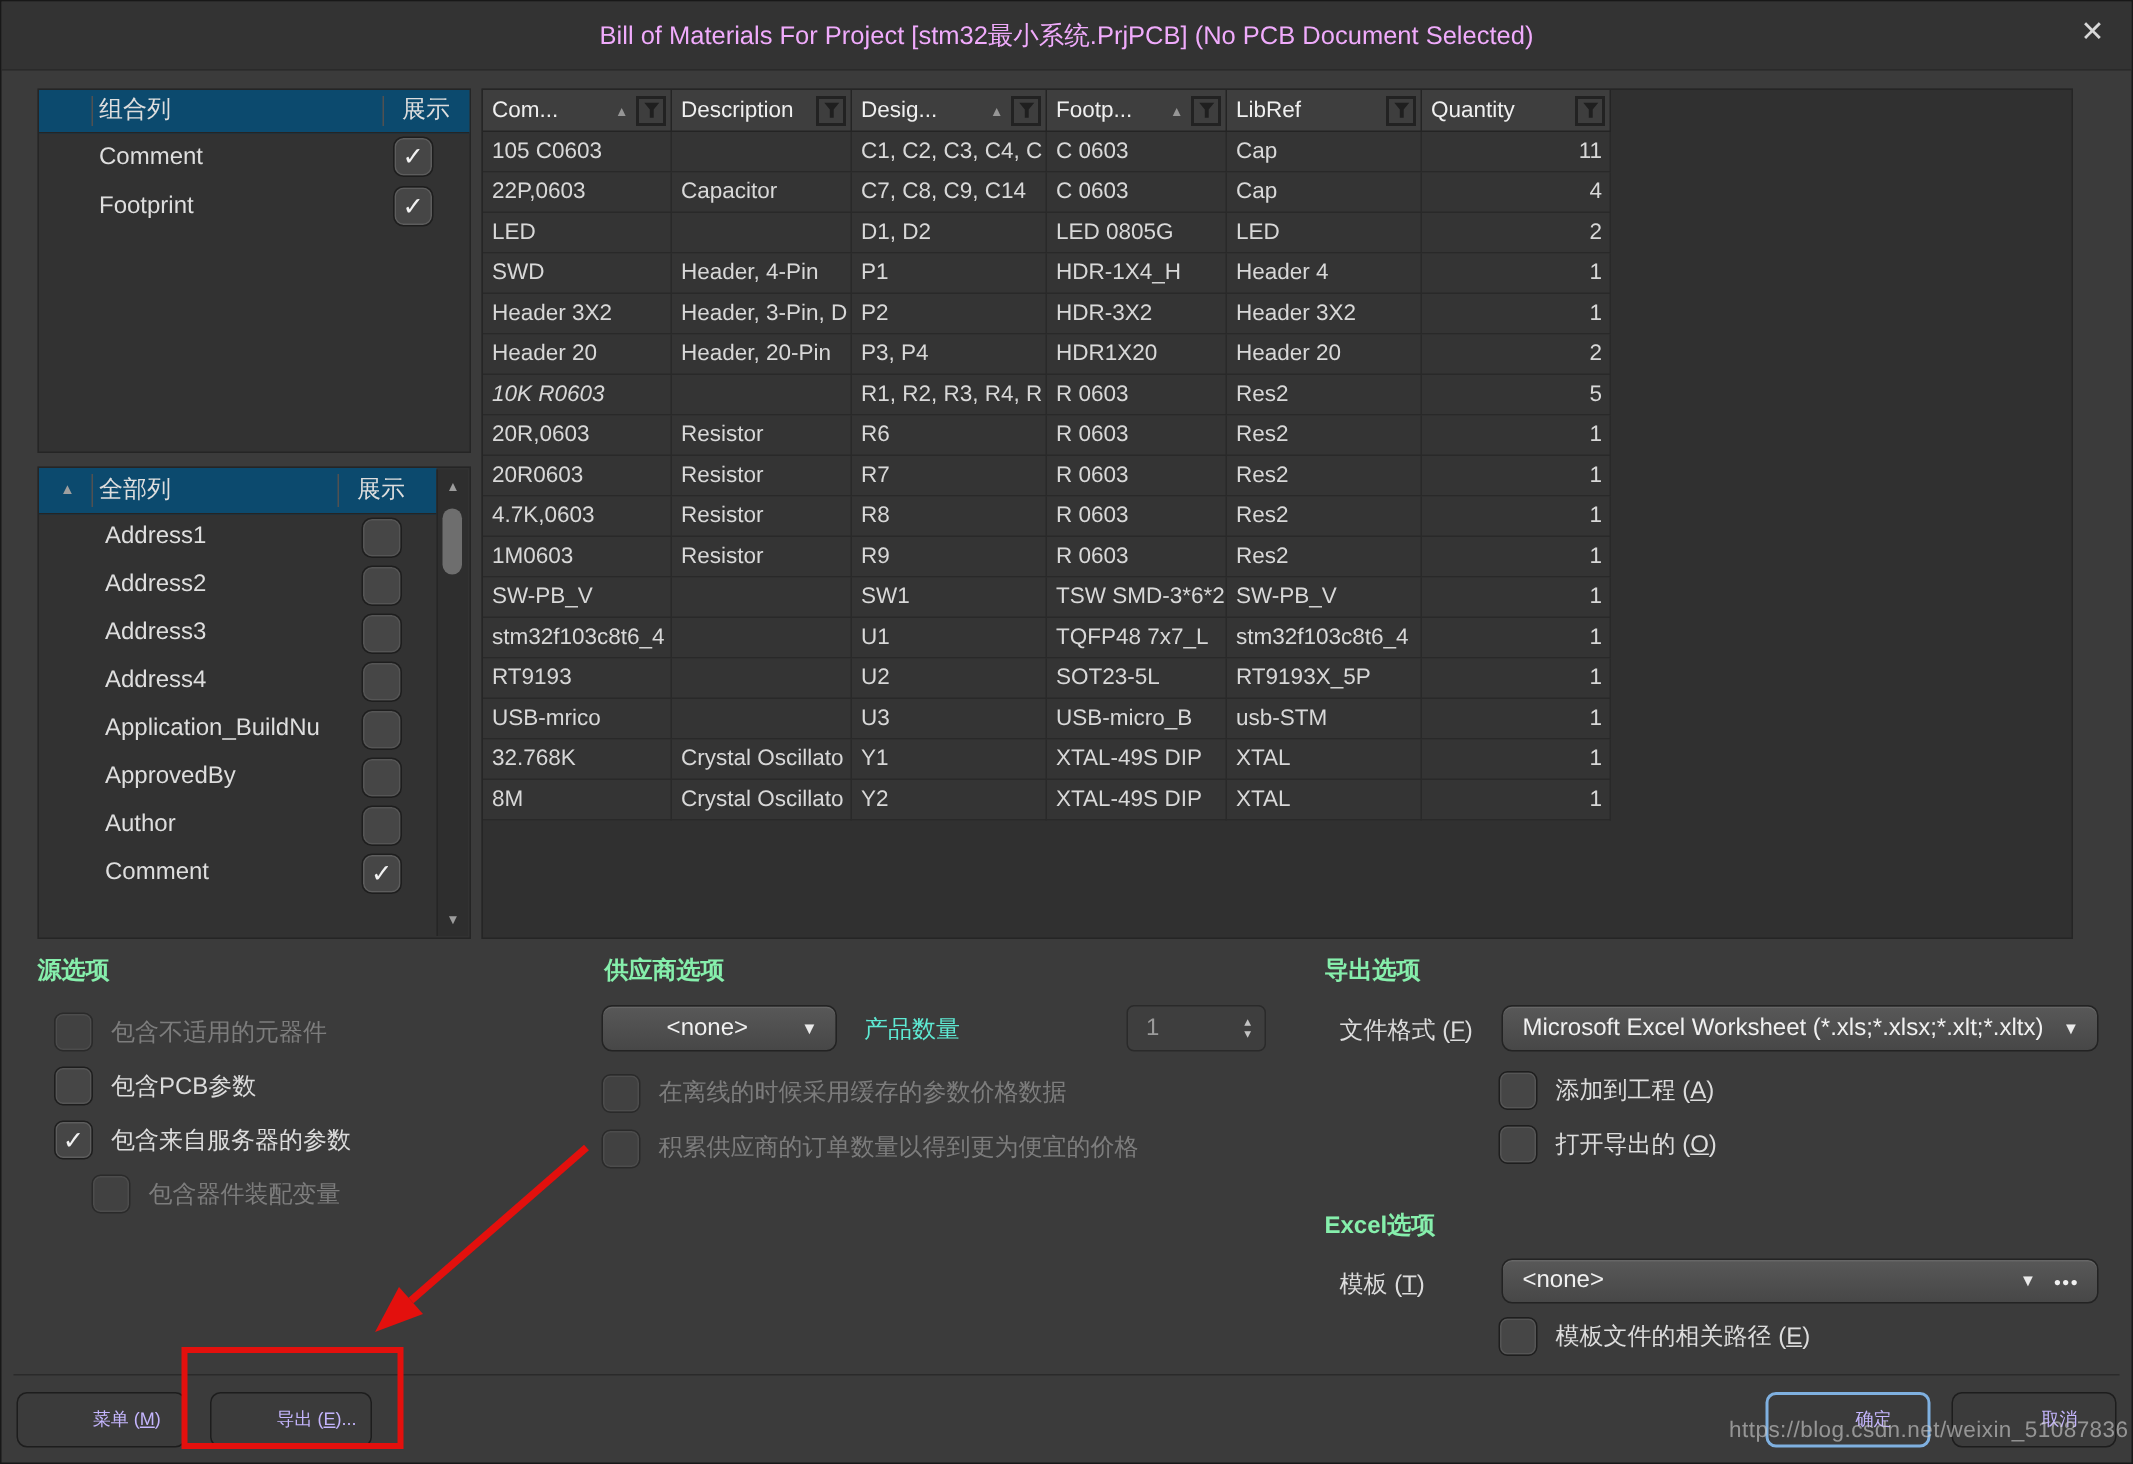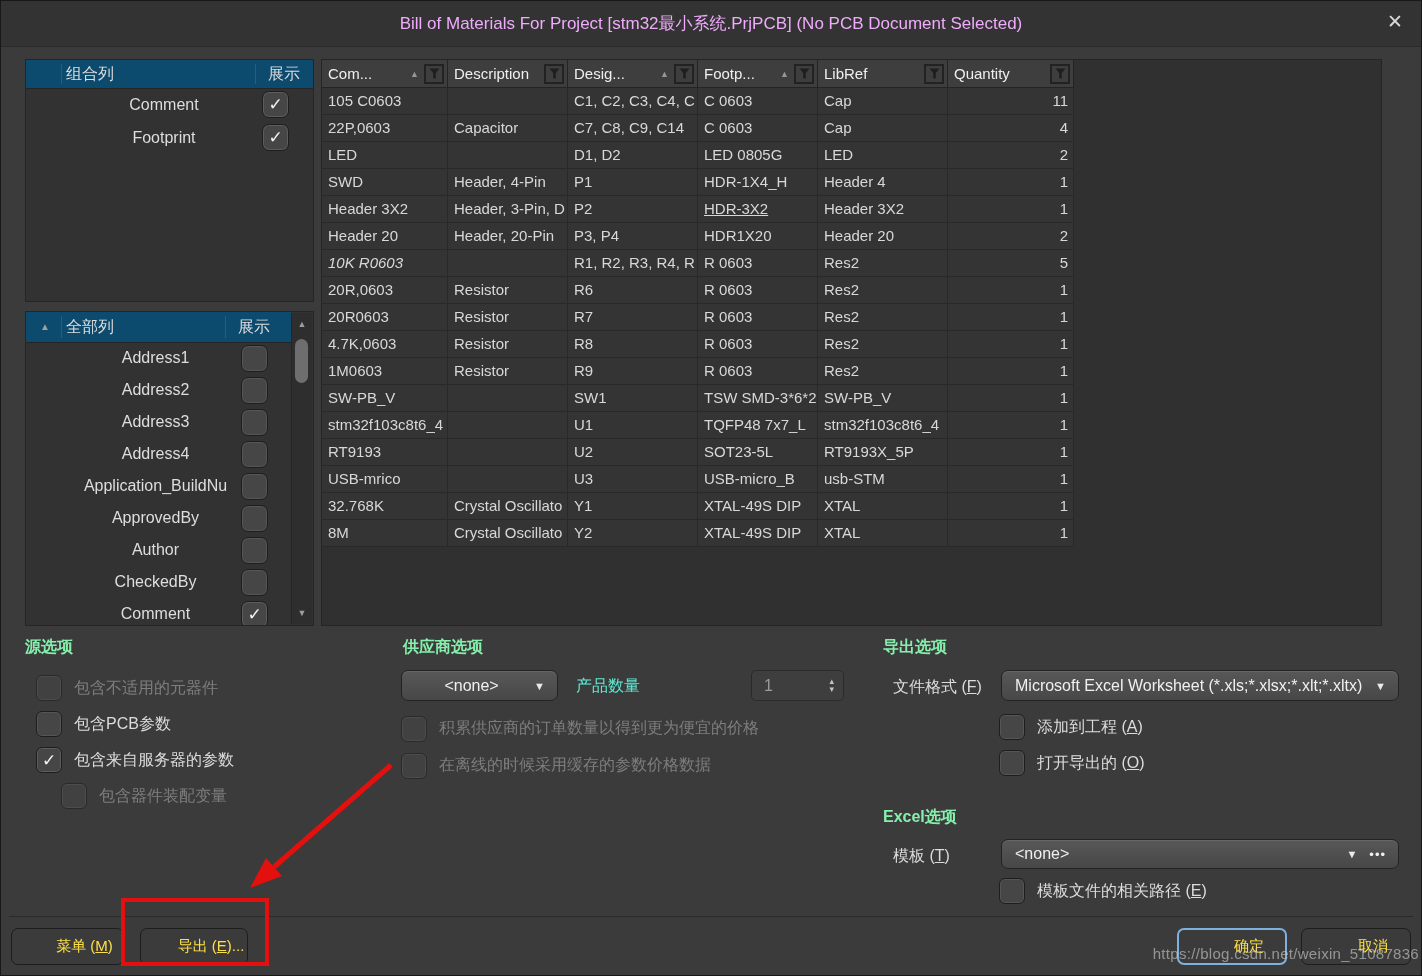--- a/index.html
+++ b/index.html
@@ -22,21 +22,21 @@
   .ph-name{position:absolute;left:40px;top:0;}
   .ph-name::before{content:"";position:absolute;left:-5px;top:4px;bottom:4px;width:1px;background:#515151;}
   .ph-show{position:absolute;top:0;}
   .top-panel .ph-show{right:13px;}
   .bottom-panel .ph-show{right:21px;}
   .ph-show::before{content:"";position:absolute;left:-13px;top:4px;bottom:4px;width:1px;background:#515151;}
   .hdr-sort{position:absolute;left:14px;top:0;font-size:10px;color:#9f9f9f;}
   .panel-body{position:absolute;left:0;right:0;bottom:0;overflow:hidden;}
   .top-panel .panel-body{top:28px;}
   .bottom-panel .panel-body{top:30px;right:22px;}
-  .list-row{display:flex;align-items:center;font-size:16px;color:#dedede;text-align:center;}
+  .list-row{display:flex;align-items:center;font-size:16px;color:#dedede;}
   .top-panel .list-row{height:33px;padding:0 24px 0 40px;}
   .bottom-panel .list-row{height:32px;padding:0 23px 0 44px;}
   .list-label{flex:1;white-space:nowrap;overflow:hidden;}
   
   .cb{position:relative;width:27px;height:27px;border-radius:7px;background:#464646;
       border:1px solid #1e1e1e;box-sizing:border-box;box-shadow:inset 0 0 0 1px #555;flex:none;
       display:flex;align-items:center;justify-content:center;}
   .cb .check{font-size:17px;color:#f2f2f2;font-weight:bold;line-height:1;}
   .cb.small{width:26px;height:26px;border-radius:6px;}
   .opt-row.disabled .cb{background:#414141;box-shadow:inset 0 0 0 1px #4c4c4c;border-color:#2a2a2a;}
@@ -95,21 +95,21 @@
   .dd-arrow{font-size:11px;color:#eaeaea;padding:0 12px 0 6px;flex:none;}
   .dd-ellipsis{font-size:13px;color:#f0f0f0;letter-spacing:1px;padding-right:12px;flex:none;}
   .spinner{position:absolute;left:750px;top:669px;width:93px;height:31px;border:1px solid #2a2a2a;border-radius:5px;
       background:#3e3e3e;box-sizing:border-box;display:flex;align-items:center;}
   .spin-val{flex:1;padding-left:12px;font-size:16px;color:#9b9b9b;}
   .spin-arrows{display:flex;flex-direction:column;line-height:7px;padding-right:9px;}
   .spin-arrows span{font-size:9px;color:#c3c3c3;height:8px;}
   
   .footer-sep{position:absolute;left:8px;right:8px;top:915px;height:1px;background:#2a2a2a;}
   .btn{position:absolute;height:37px;border:1px solid #1d1d1d;border-radius:7px;background:#3b3b3b;
-      display:flex;align-items:center;justify-content:center;font-size:15px;color:#fde047;box-sizing:border-box;white-space:nowrap;padding-left:34px;}
+      display:flex;align-items:center;justify-content:center;font-size:12px;color:#c4b5fd;box-sizing:border-box;white-space:nowrap;padding-left:34px;}
   .menu-btn{left:10px;top:927px;width:113px;}
   .export-btn{left:139px;top:927px;width:108px;}
   .ok-btn{left:1176px;top:927px;width:110px;border:2px solid #7fb0e0;}
   .cancel-btn{left:1300px;top:927px;width:110px;}
   
   .red-rect{position:absolute;left:120px;top:897px;width:148px;height:68px;border:4px solid #e3100d;box-sizing:border-box;z-index:40;}
   .arrow-svg{position:absolute;left:0;top:0;z-index:40;pointer-events:none;}
   .watermark{position:absolute;right:2px;top:944px;font-size:15px;color:rgba(205,205,205,0.62);letter-spacing:0.3px;z-index:50;white-space:nowrap;}
 </style>
 </head>
@@ -172,24 +172,20 @@
         </div>
         <div class="list-row">
           <span class="list-label">ApprovedBy</span>
           <span class="cb"></span>
         </div>
         <div class="list-row">
           <span class="list-label">Author</span>
           <span class="cb"></span>
         </div>
         <div class="list-row">
-          <span class="list-label">CheckedBy</span>
-          <span class="cb"></span>
-        </div>
-        <div class="list-row">
           <span class="list-label">Comment</span>
           <span class="cb" style="box-shadow: rgb(93, 93, 93) 0px 0px 0px 1px inset;">
             <span class="check">✓</span>
           </span>
         </div>
       </div>
     <div class="scrollbar">
       <span class="sb-arrow up">▲</span>
       <span class="sb-thumb"></span>
       <span class="sb-arrow down">▼</span>
@@ -280,21 +276,21 @@
           <div class="td" style="width: 120px;">Header, 4-Pin</div>
           <div class="td" style="width: 130px;">P1</div>
           <div class="td" style="width: 120px;">HDR-1X4_H</div>
           <div class="td" style="width: 130px;">Header 4</div>
           <div class="td num" style="width: 126px;">1</div>
         </div>
         <div class="tr">
           <div class="td" style="width: 126px;">Header 3X2</div>
           <div class="td" style="width: 120px;">Header, 3-Pin, D</div>
           <div class="td" style="width: 130px;">P2</div>
-          <div class="td" style="width: 120px; text-decoration: underline;">HDR-3X2</div>
+          <div class="td" style="width: 120px;">HDR-3X2</div>
           <div class="td" style="width: 130px;">Header 3X2</div>
           <div class="td num" style="width: 126px;">1</div>
         </div>
         <div class="tr">
           <div class="td" style="width: 126px;">Header 20</div>
           <div class="td" style="width: 120px;">Header, 20-Pin</div>
           <div class="td" style="width: 130px;">P3, P4</div>
           <div class="td" style="width: 120px;">HDR1X20</div>
           <div class="td" style="width: 130px;">Header 20</div>
           <div class="td num" style="width: 126px;">2</div>
@@ -421,25 +417,25 @@
   <div class="spinner">
     <span class="spin-val">1</span>
     <span class="spin-arrows">
         <span>▴</span>
         <span>▾</span>
       </span>
   </div>
   <div class="opt-list supplier-opts">
       <div class="opt-row disabled">
         <span class="cb small"></span>
+        <span class="opt-label">在离线的时候采用缓存的参数价格数据</span>
+      </div>
+      <div class="opt-row disabled">
+        <span class="cb small"></span>
         <span class="opt-label">积累供应商的订单数量以得到更为便宜的价格</span>
-      </div>
-      <div class="opt-row disabled">
-        <span class="cb small"></span>
-        <span class="opt-label">在离线的时候采用缓存的参数价格数据</span>
       </div>
     </div>
 
   <div class="section-title export-title">导出选项</div>
   <span class="label akey format-label">文件格式 (<u>F</u>)</span>
   <div class="dropdown export-dd">
     <span class="dd-text">Microsoft Excel Worksheet (*.xls;*.xlsx;*.xlt;*.xltx)</span>
     <span class="dd-arrow">▼</span>
   </div>
   <div class="opt-list export-opts">

